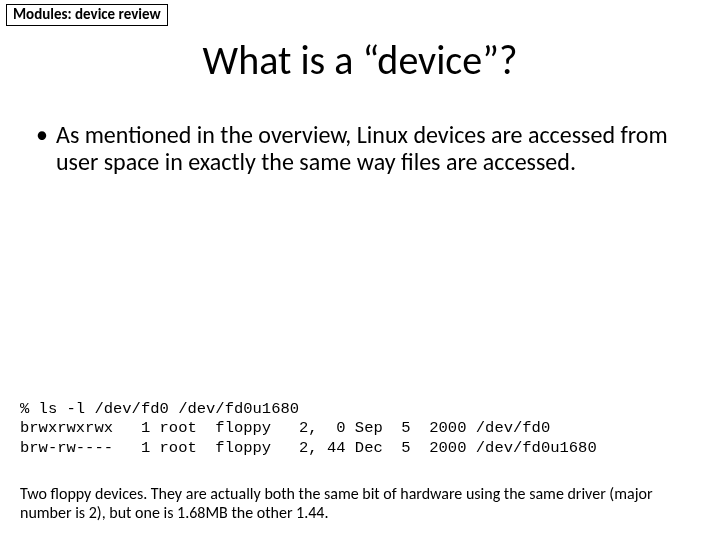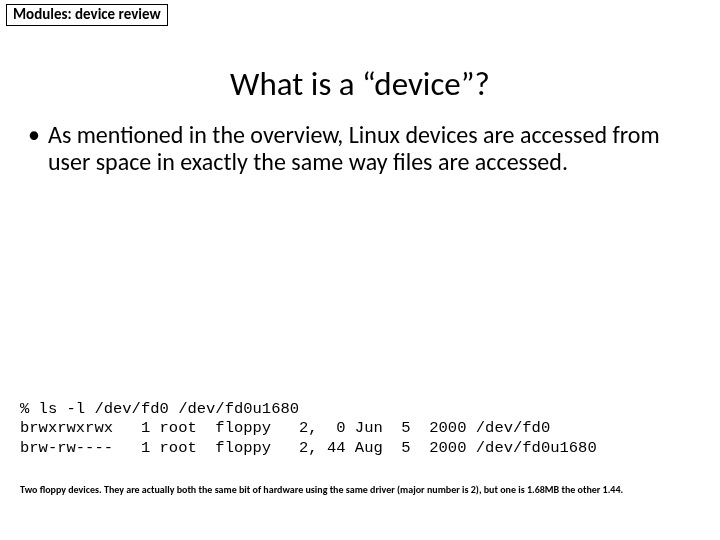--- a/index.html
+++ b/index.html
@@ -27,28 +27,27 @@
     font-size: 15px;
     font-weight: 600;
     line-height: 1.1;
   }
   .title {
     position: absolute;
     top: 36px;
     left: 0;
     width: 720px;
     text-align: center;
-    font-size: 33px;
+    font-size: 40px;
     font-weight: 400;
-    margin-top: 28px;
   }
   .body {
     position: absolute;
     top: 112px;
-    left: 28px;
+    left: 36px;
     width: 664px;
   }
   .lvl1 {
     font-size: 24px;
     line-height: 1.12;
     margin: 10px 0 2px 0;
     padding-left: 20px;
     position: relative;
   }
   .lvl1::before {
@@ -78,37 +77,37 @@
     font-family: "Courier New", monospace;
     font-size: 15.5px;
     line-height: 1.25;
     white-space: pre;
   }
   .caption {
     position: absolute;
     top: 484px;
     left: 20px;
     width: 680px;
-    font-size: 10px;
+    font-size: 16px;
     line-height: 1.2;
-    font-weight: 700;
+    font-weight: 400;
   }
 </style>
 </head>
 <body>
 
 <div class="slide">
 
   <div class="tag">Modules: device review</div>
 
   <div class="title">What is a “device”?</div>
 
   <div class="body">
     <div class="lvl1">As mentioned in the overview, Linux devices are accessed from user space in exactly the same way files are accessed.</div>
   </div>
 
   <div class="codeblock"><span>% ls -l /dev/fd0 /dev/fd0u1680</span>
-<span>brwxrwxrwx   1 root  floppy   2,  0 Jun  5  2000 /dev/fd0</span>
-<span>brw-rw----   1 root  floppy   2, 44 Aug  5  2000 /dev/fd0u1680</span></div>
+<span>brwxrwxrwx   1 root  floppy   2,  0 Sep  5  2000 /dev/fd0</span>
+<span>brw-rw----   1 root  floppy   2, 44 Dec  5  2000 /dev/fd0u1680</span></div>
 
   <div class="caption">Two floppy devices.  They are actually both the same bit of hardware using the same driver (major number is 2), but one is 1.68MB the other 1.44.</div>
 
 </div>
 
 </body></html>

